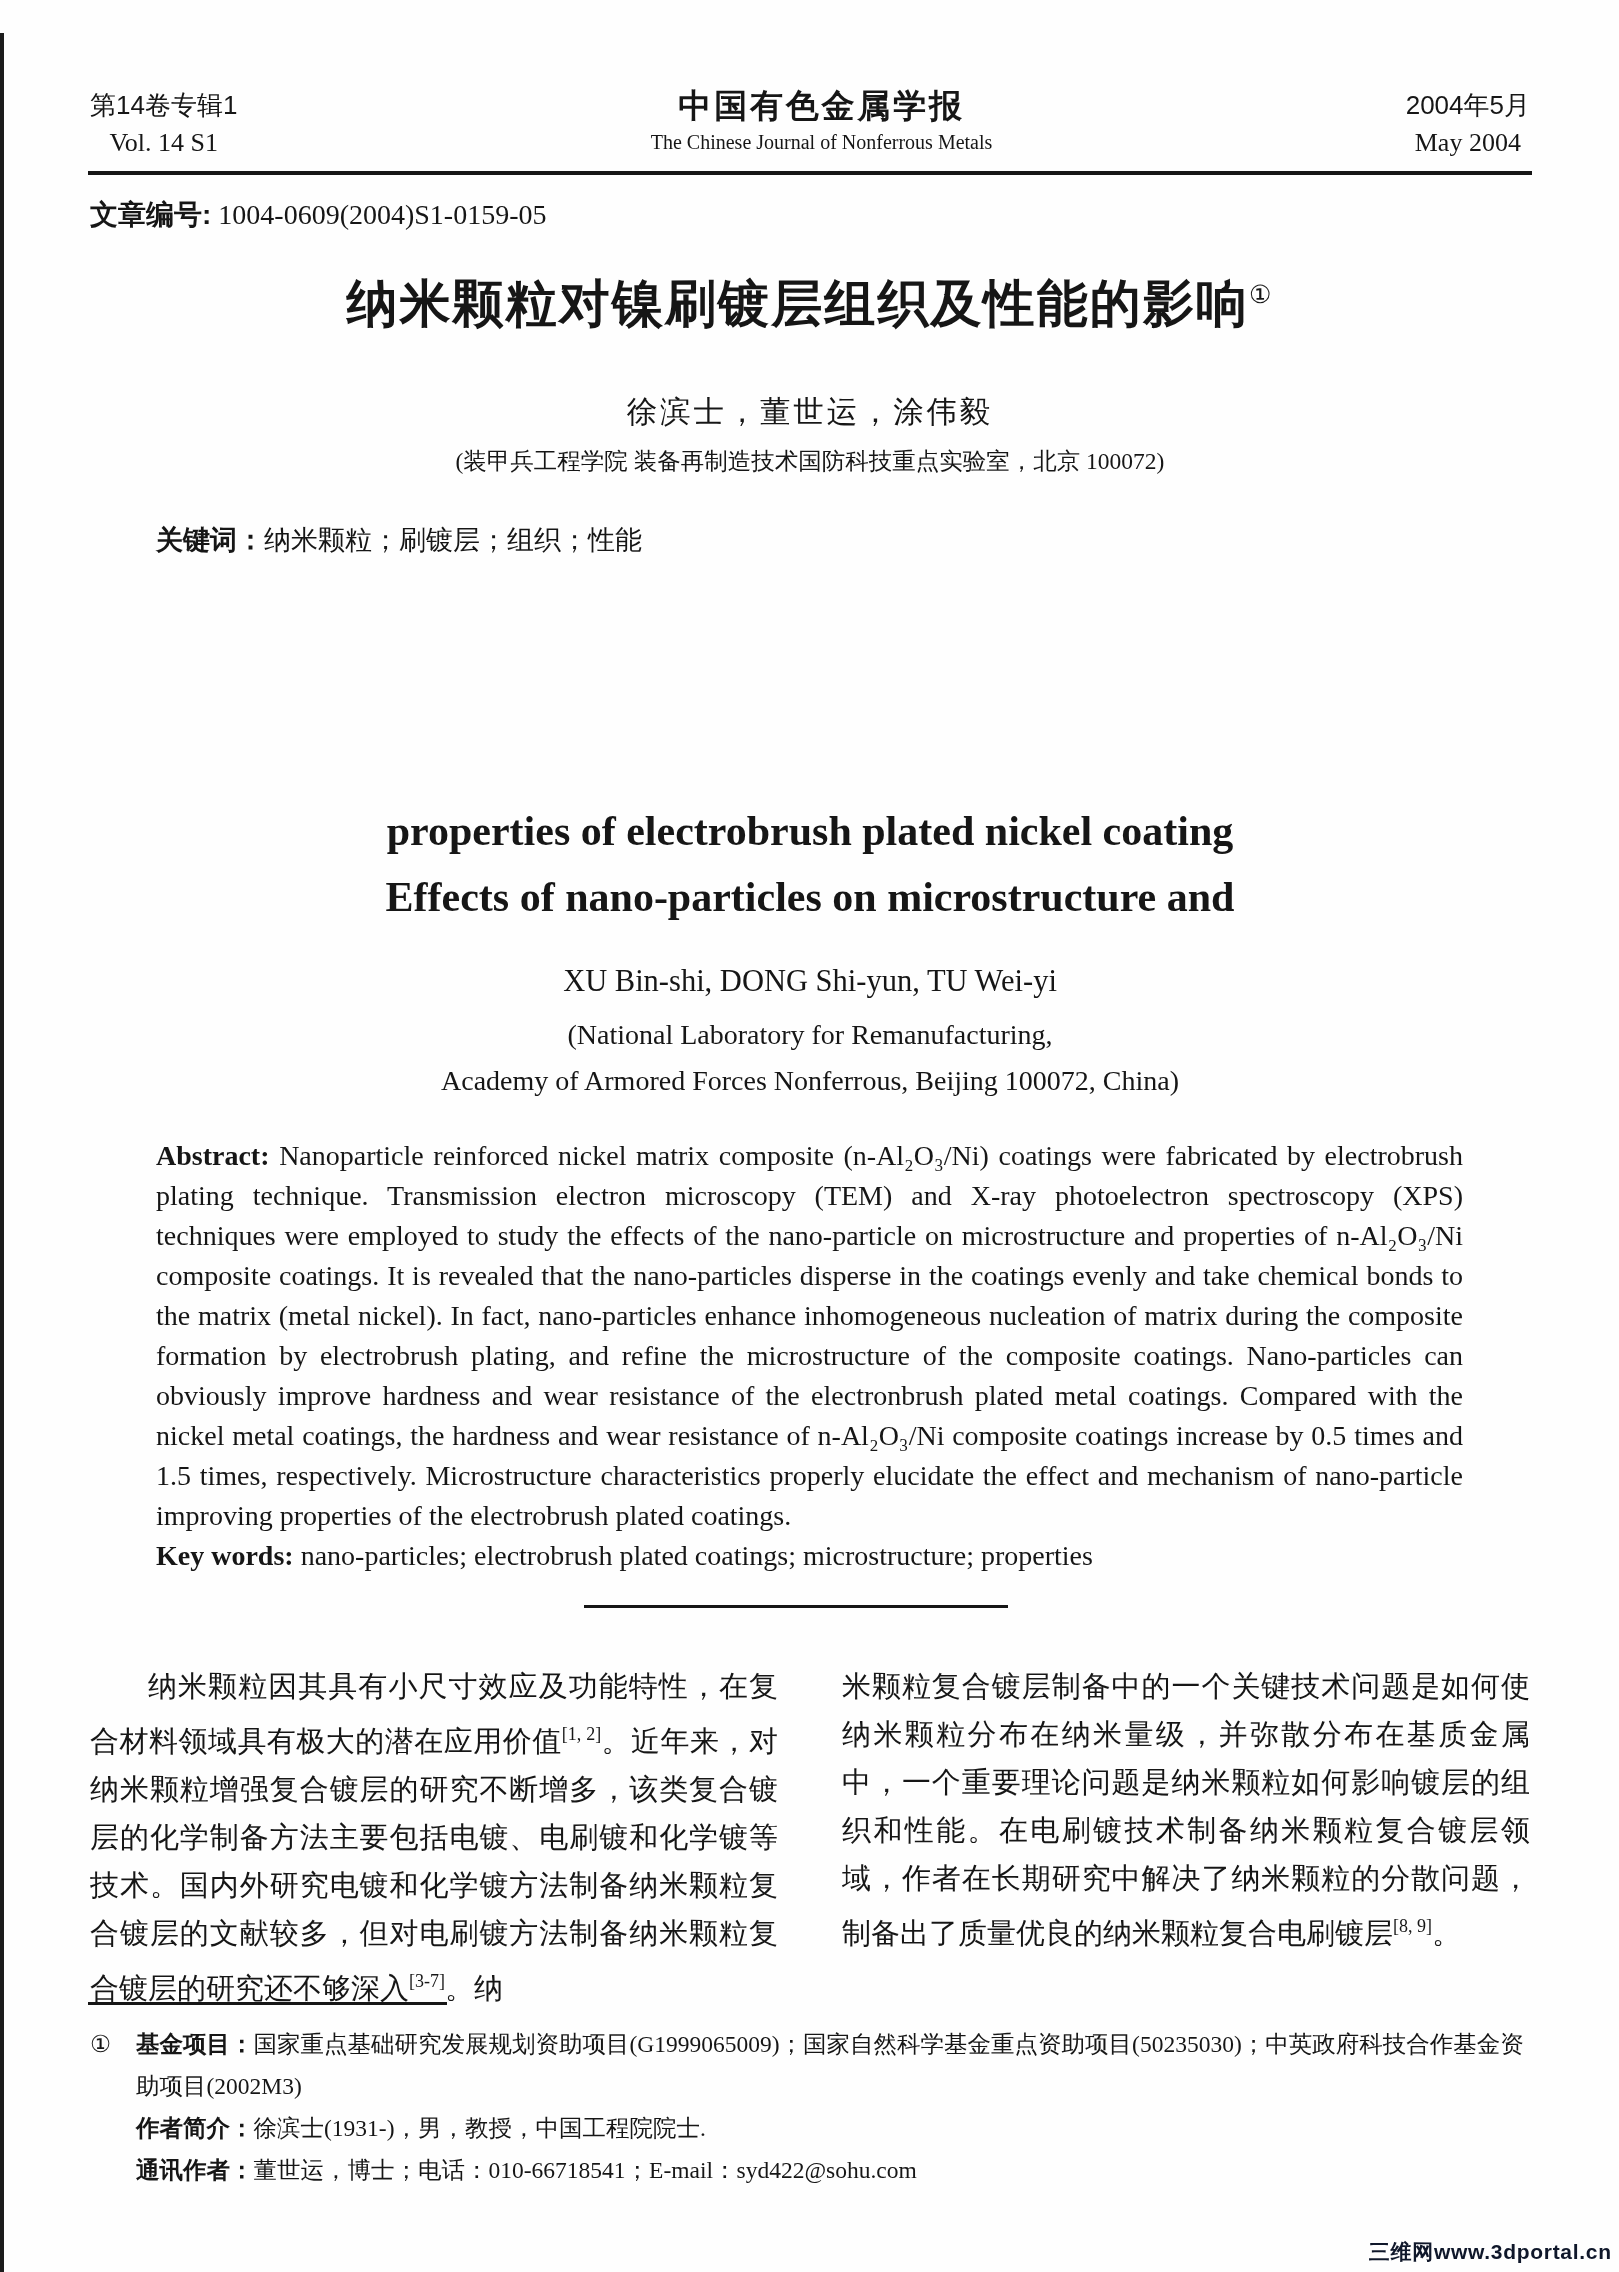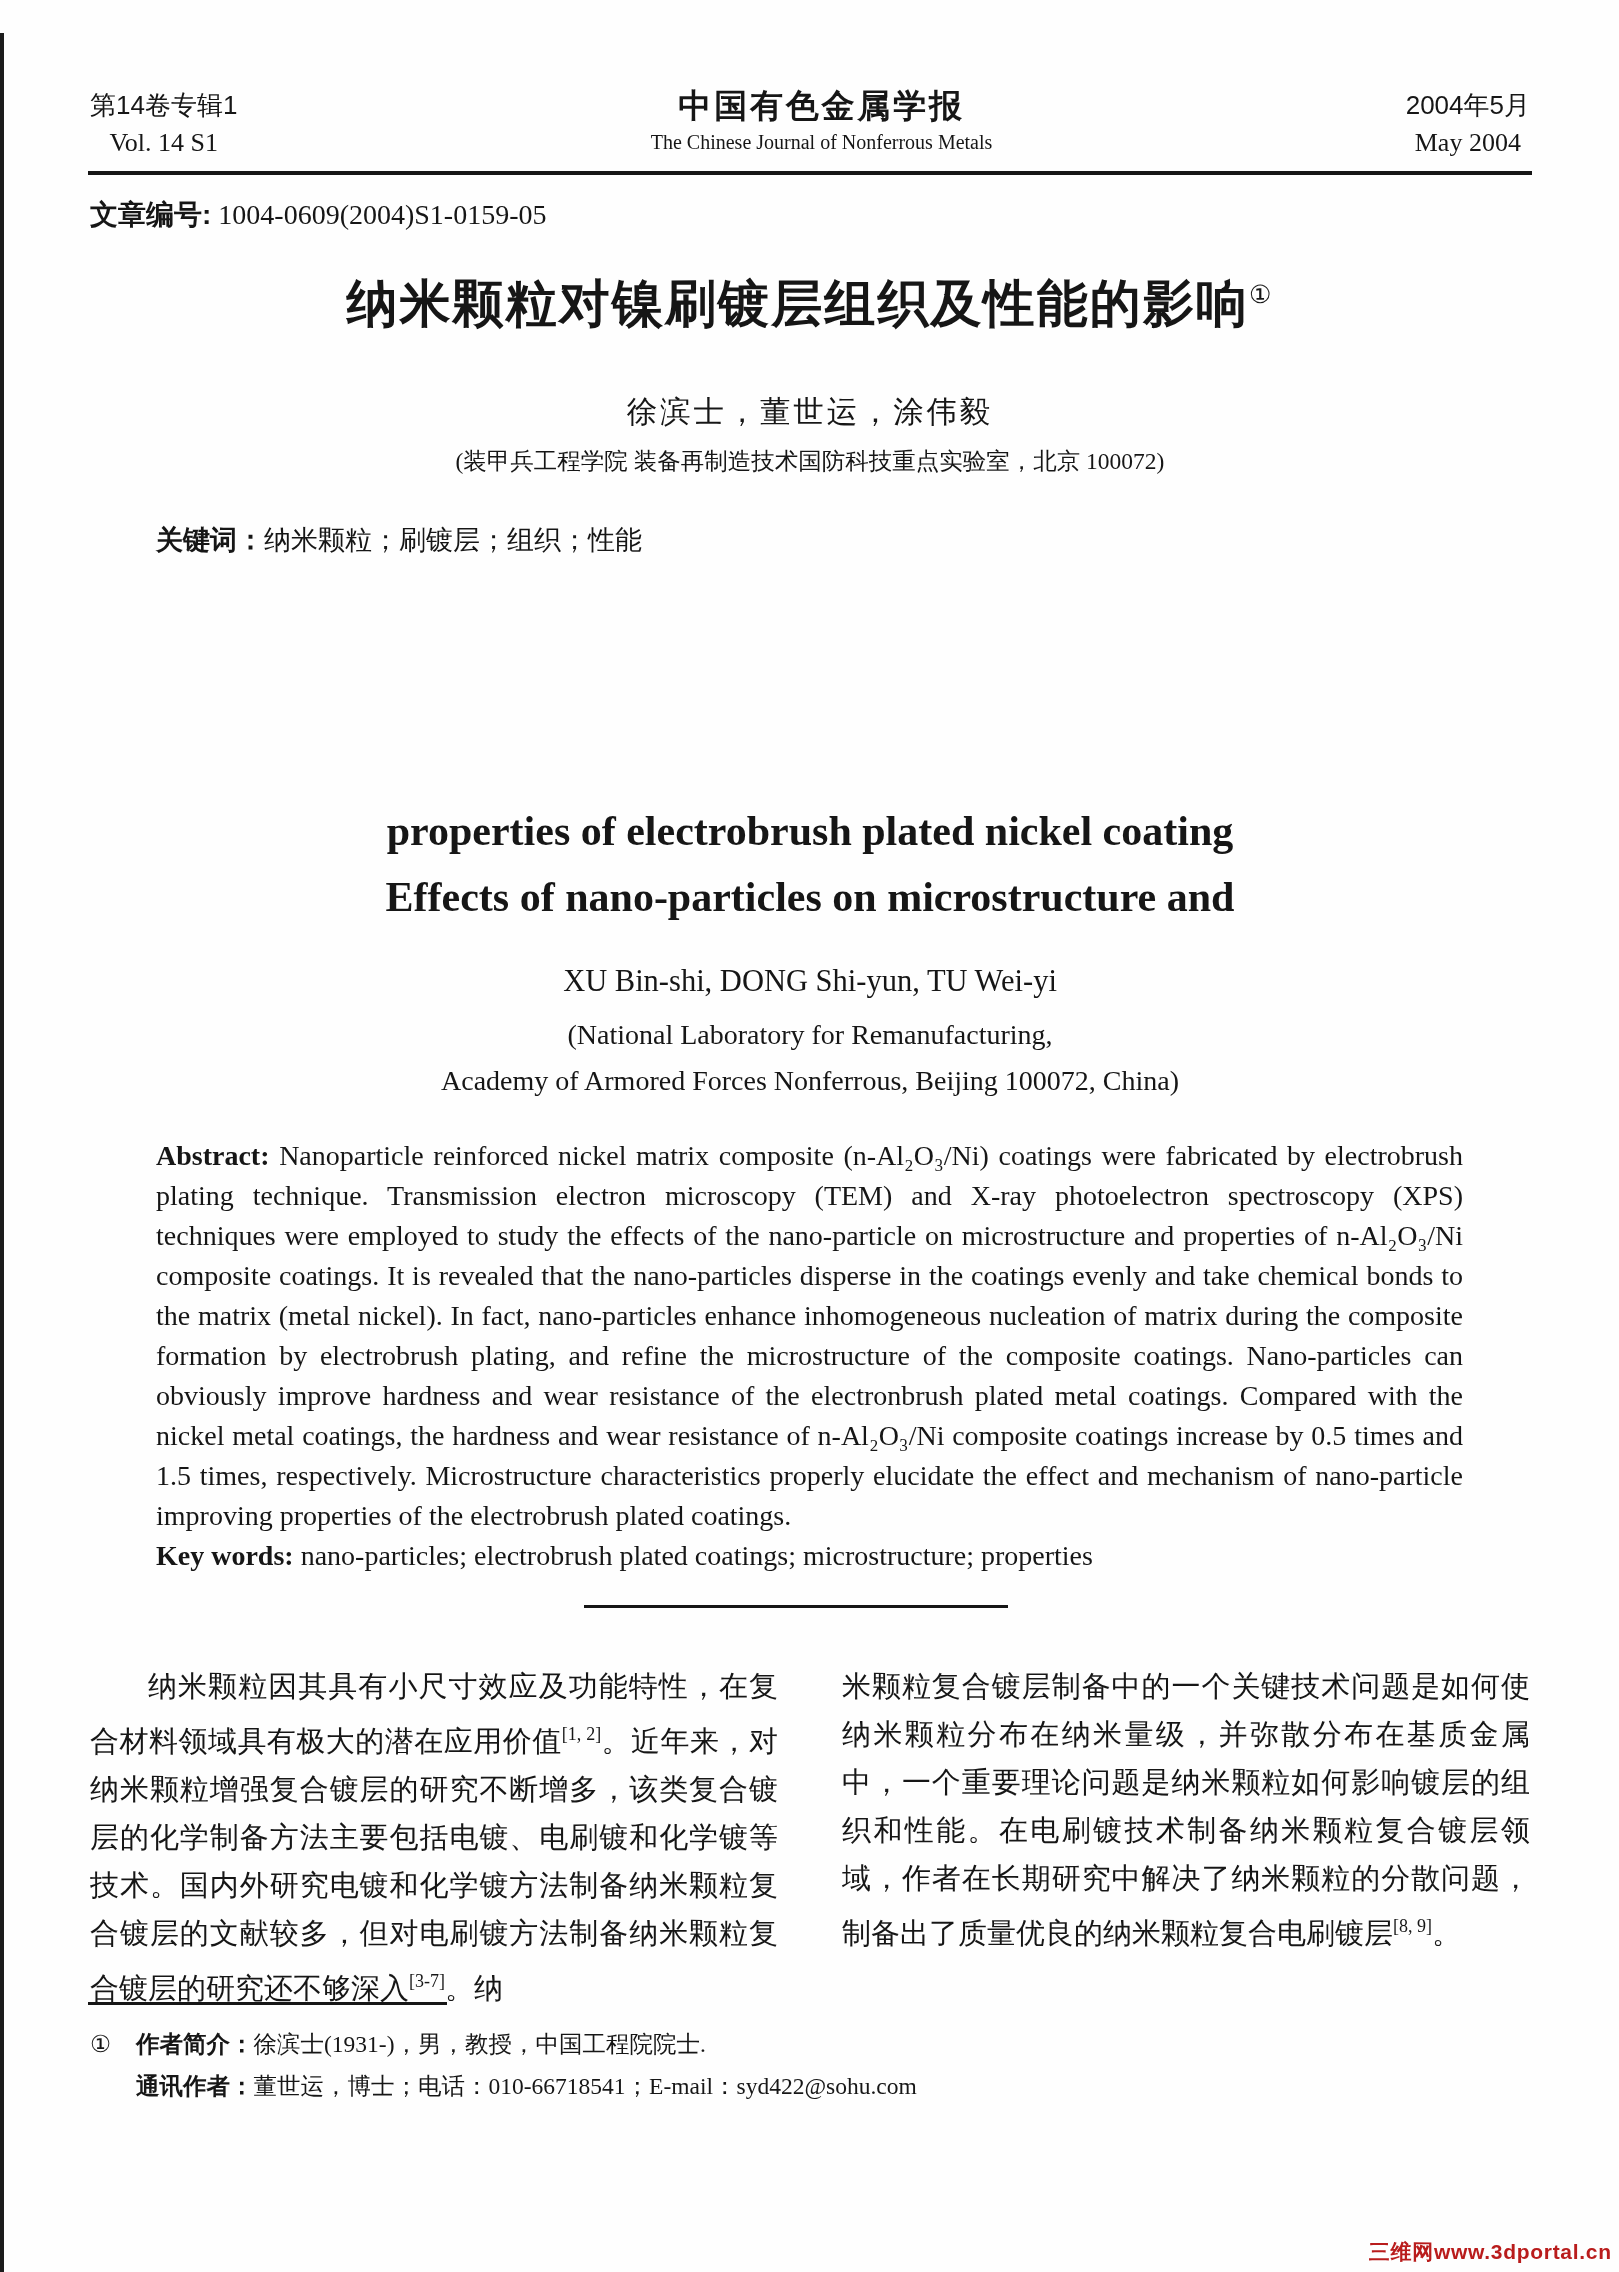--- a/index.html
+++ b/index.html
@@ -124,20 +124,21 @@
     <p><span>米颗粒复合镀层制备中的一个关键技术问题是如何使纳米颗粒分布在纳米量级，并弥散分布在基质金属中，一个重要理论问题是纳米颗粒如何影响镀层的组织和性能。在电刷镀技术制备纳米颗粒复合镀层领域，作者在长期研究中解决了纳米颗粒的分散问题，制备出了质量优良的纳米颗粒复合电刷镀层</span><sup>[8, 9]</sup><span>。</span></p>
   </div>
 </div>
 
 <div class="abs rule-foot"></div>
 
 <div class="abs footnote">
   <div class="fn-row">
     <div class="fn-mark">①</div>
     <div class="fn-body">
+      <p><span class="fn-lbl">基金项目：</span><span>国家重点基础研究发展规划资助项目(G1999065009)；国家自然科学基金重点资助项目(50235030)；中英政府科技合作基金资助项目(2002M3)</span></p>
       <p><span class="fn-lbl">作者简介：</span><span>徐滨士(1931-)，男，教授，中国工程院院士.</span></p>
       <p><span class="fn-lbl">通讯作者：</span><span>董世运，博士；电话：010-66718541；E-mail：syd422@sohu.com</span></p>
     </div>
   </div>
 </div>
 
-<div class="abs watermark" style="color: #b91c1c;">三维网www.3dportal.cn</div>
+<div class="abs watermark" style="color: #0f172a;">三维网www.3dportal.cn</div>
 
 
 </body></html>

